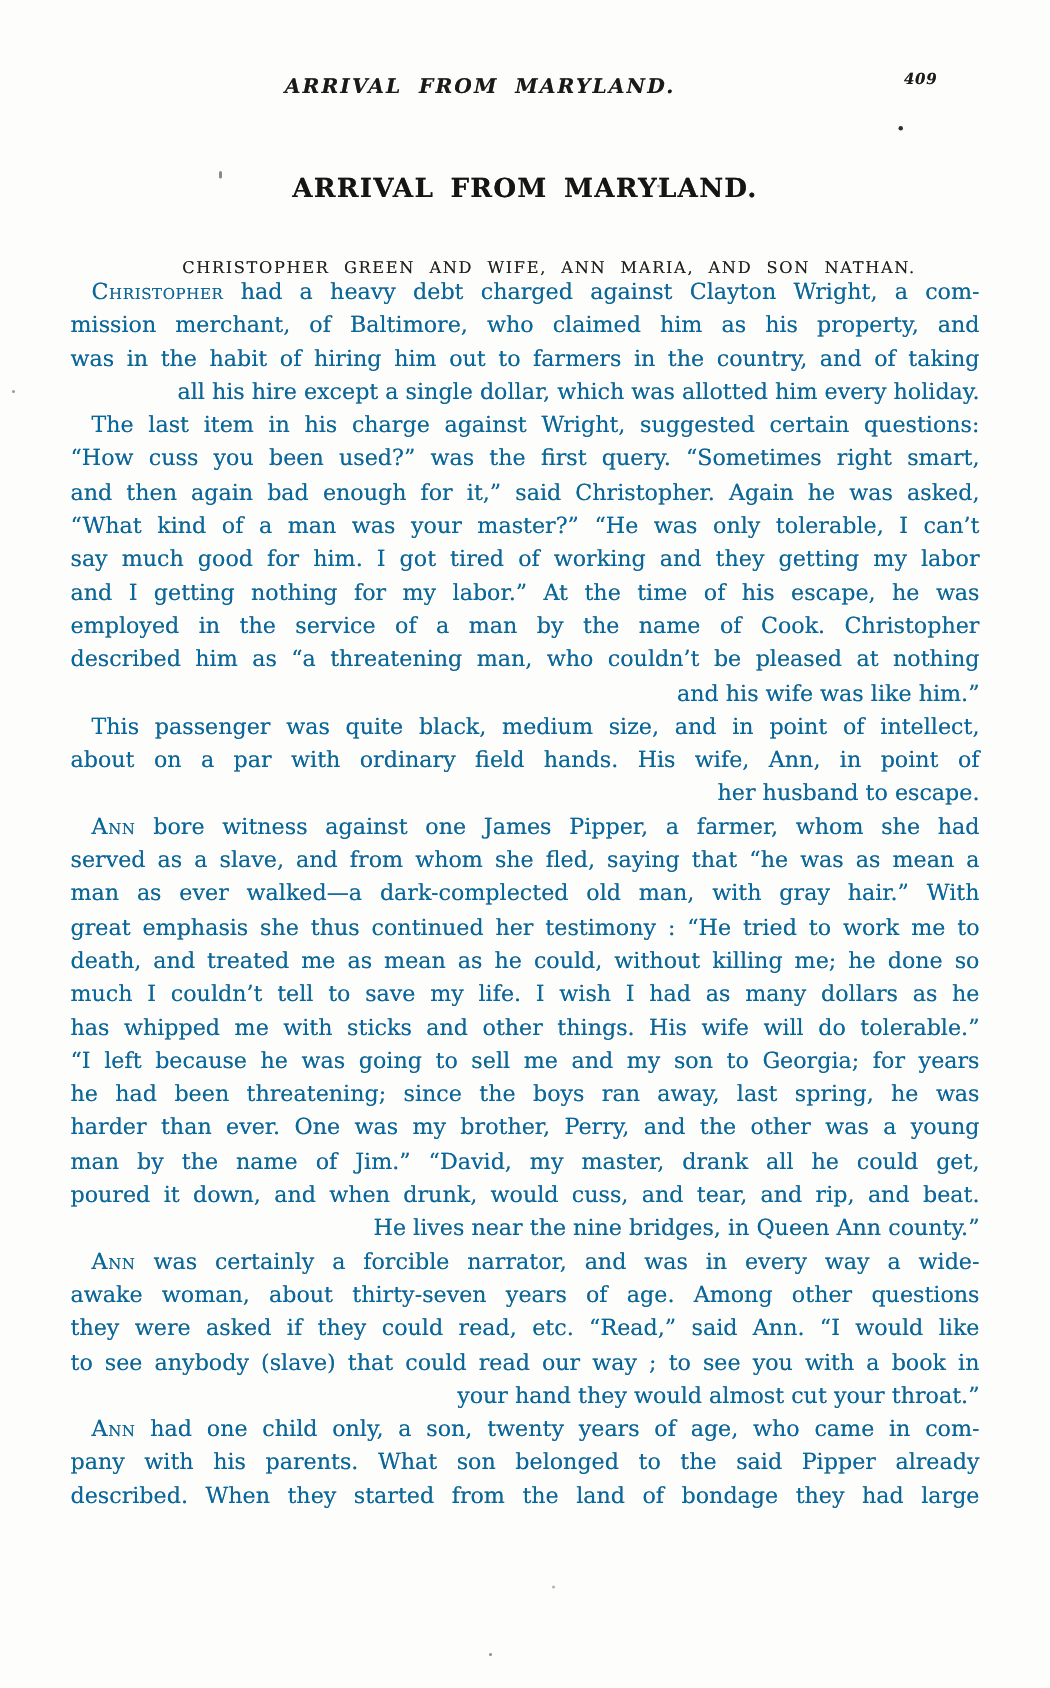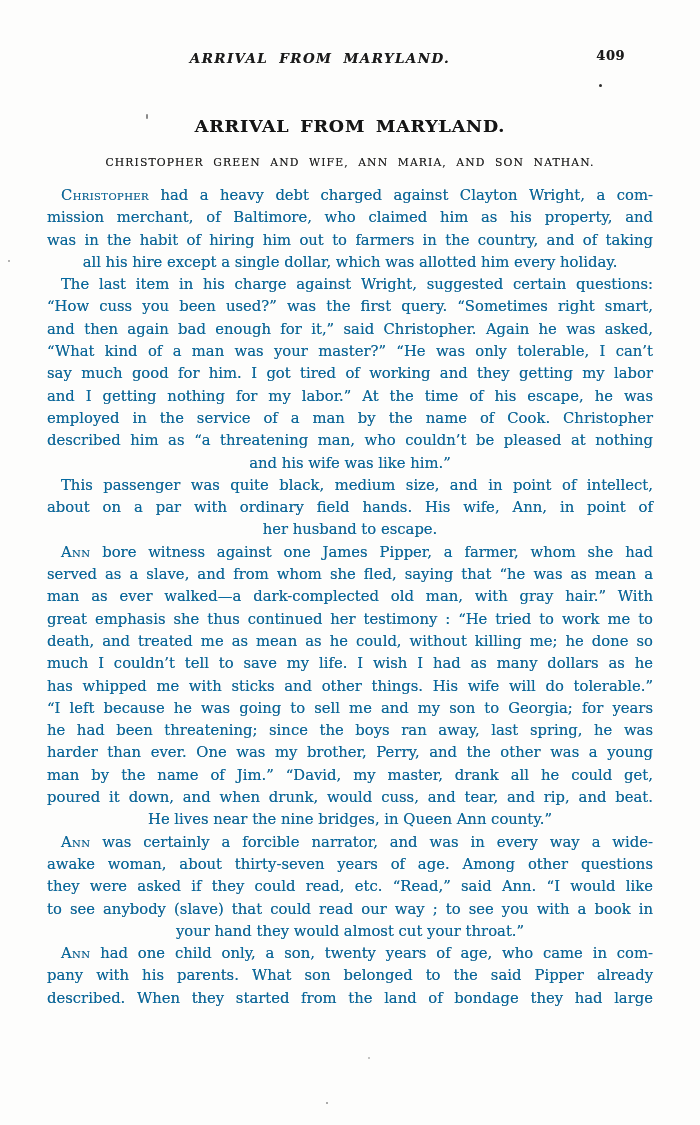--- a/index.html
+++ b/index.html
@@ -35,24 +35,25 @@
     letter-spacing: 1.4px;
     word-spacing: 5px;
     color: #1a1a1a;
     padding-right: 60px; 
     text-shadow: 0 0 0.4px rgba(0,0,0,0.5);
   }
   .page-number {
     position: absolute;
     right: 28px;
     top: -2px;
-    font-size: 13px;
+    font-size: 10px;
     font-weight: bold;
     letter-spacing: 0.5px;
     text-shadow: 0 0 0.4px rgba(0,0,0,0.5);
+    font-style: italic;
   }
   
   .chapter-title {
     position: absolute;
     top: 116px;
     left: 47px;
     width: 606px;
     margin: 0;
     text-align: center;
     font-size: 17.5px;
@@ -61,21 +62,21 @@
     word-spacing: 4px;
     color: #151515;
     text-shadow: 0 0 0.4px rgba(0,0,0,0.55);
   }
   
   .chapter-subtitle {
     position: absolute;
     top: 156px;
     left: 30px;
     width: 640px;
-    margin: 0;
+    margin: 16px;
     text-align: center;
     font-size: 10.8px;
     font-weight: normal;
     letter-spacing: 1.1px;
     word-spacing: 5px;
     color: #202020;
     text-shadow: 0 0 0.3px rgba(0,0,0,0.5);
   }
   
   .page-body {
@@ -84,21 +85,21 @@
     left: 47px;
     width: 606px;
     font-size: 14.8px;
     color: #0369a1;
     text-shadow: 0 0 0.35px rgba(0,0,0,0.45);
   }
   .line {
     height: 22.3px;
     line-height: 22.3px;
     white-space: normal;
-    text-align: center;
+    text-align: right;
   }
   .line.just {
     text-align: justify;
     text-align-last: justify;
     -moz-text-align-last: justify;
   }
   .line.first {
     text-indent: 14px;
   }
   .lead {

